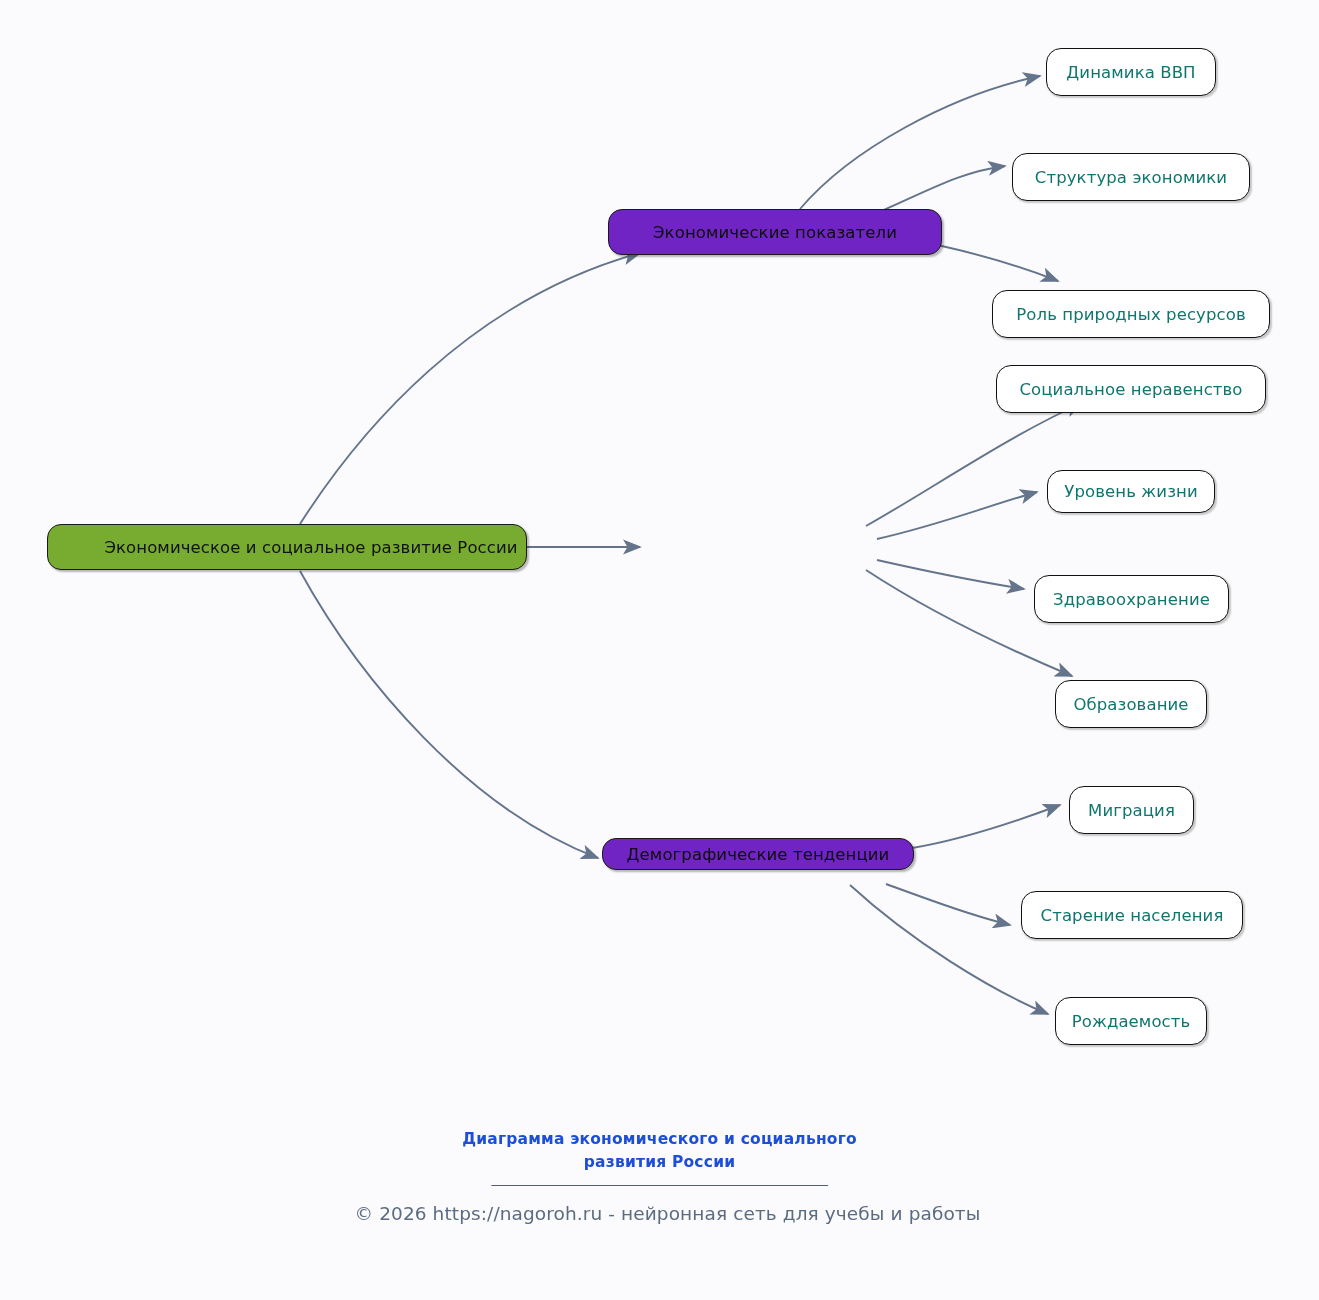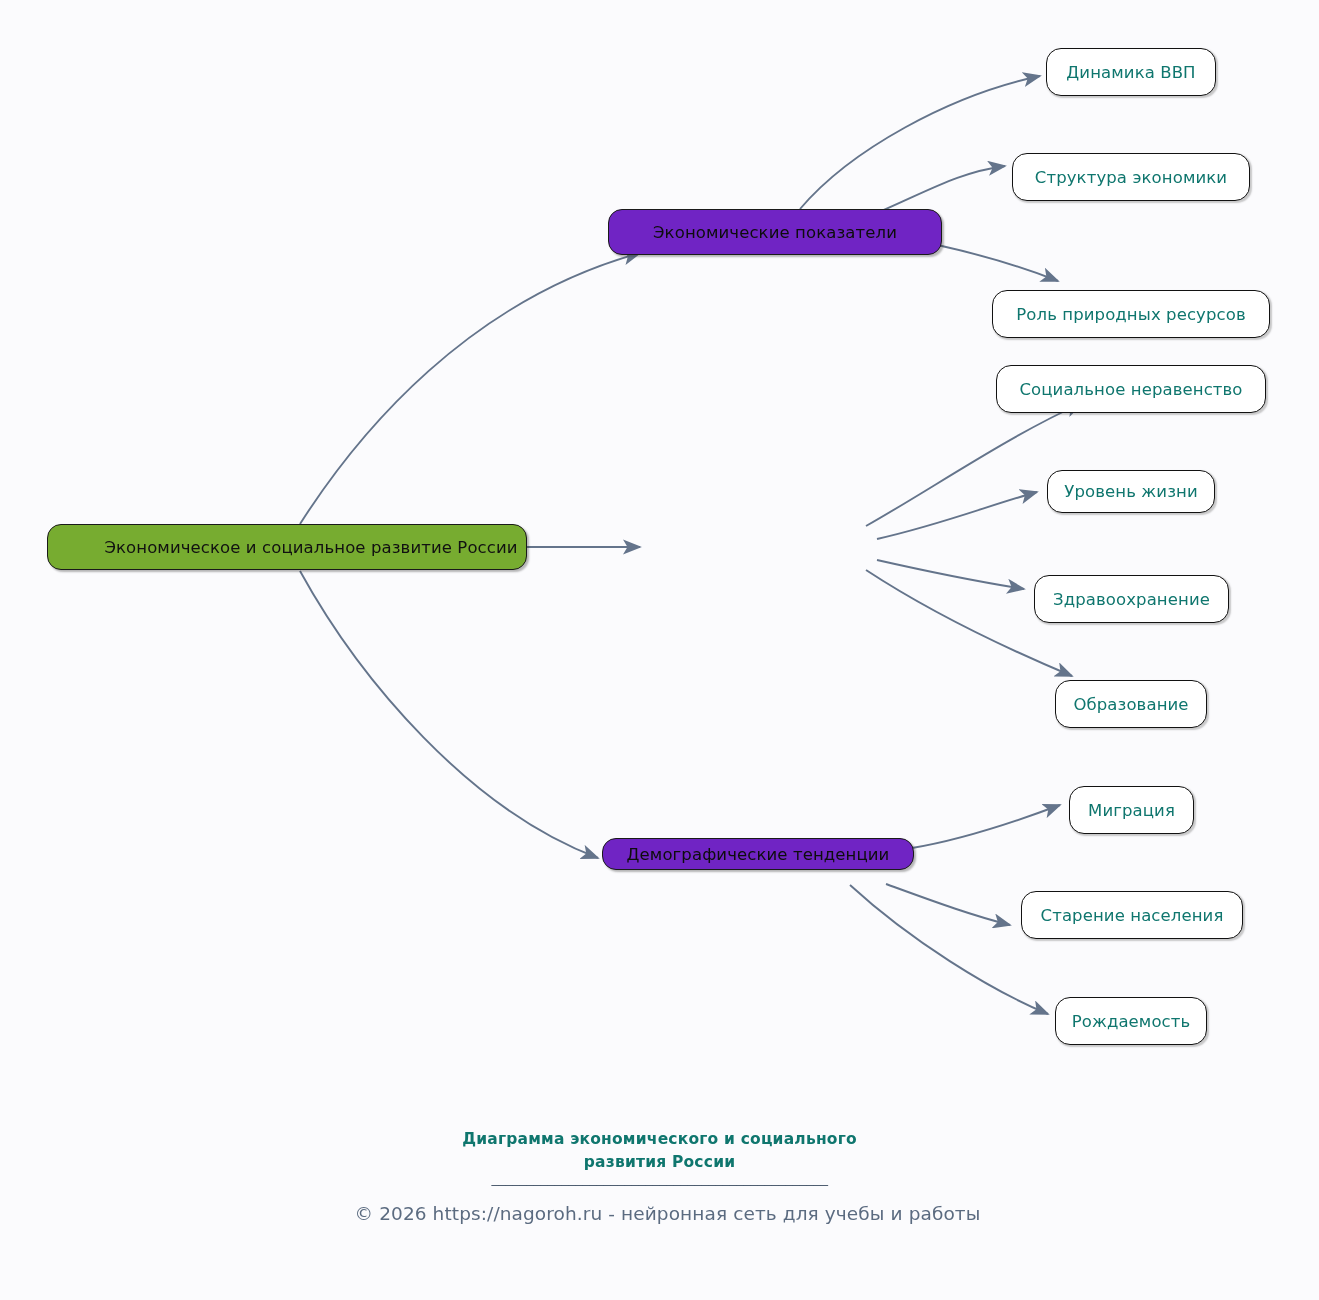--- a/index.html
+++ b/index.html
@@ -53,21 +53,21 @@
     color: #0f766e;
     font-size: 16.5px;
     border-radius: 15px;
     box-shadow: 1.5px 1.5px 1.5px rgba(70,70,70,0.28);
   }
   .caption {
     position: absolute;
     left: 0;
     width: 1319px;
     text-align: center;
-    color: #0f766e;
+    color: #1d4ed8;
     font-weight: bold;
     font-size: 15.5px;
     line-height: 23px;
     letter-spacing: 0.2px;
   }
   .caption-line2 { display: block; }
   .divider {
     position: absolute;
     left: 0;
     width: 1319px;

